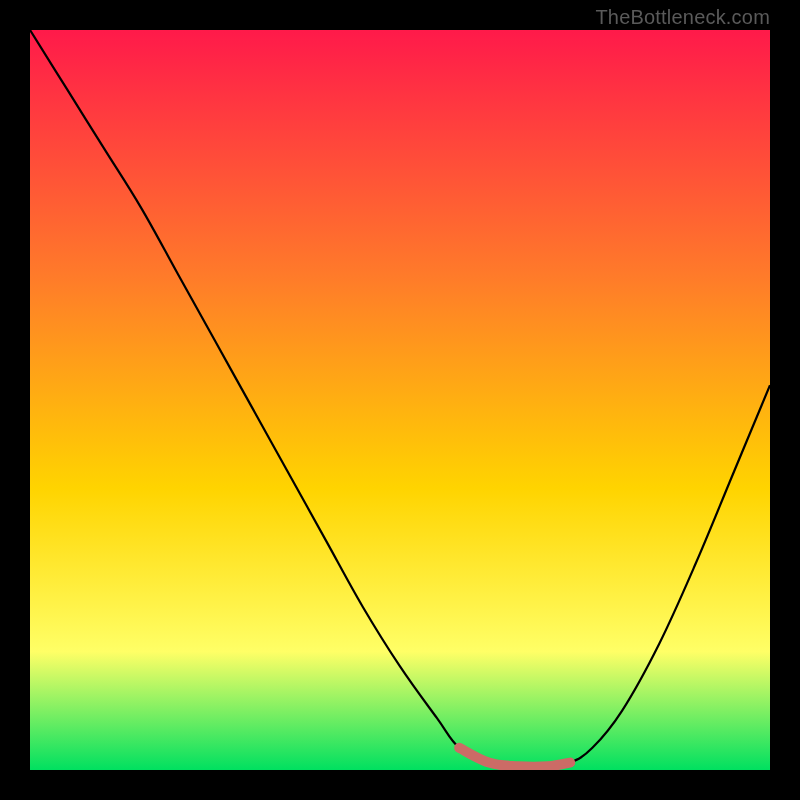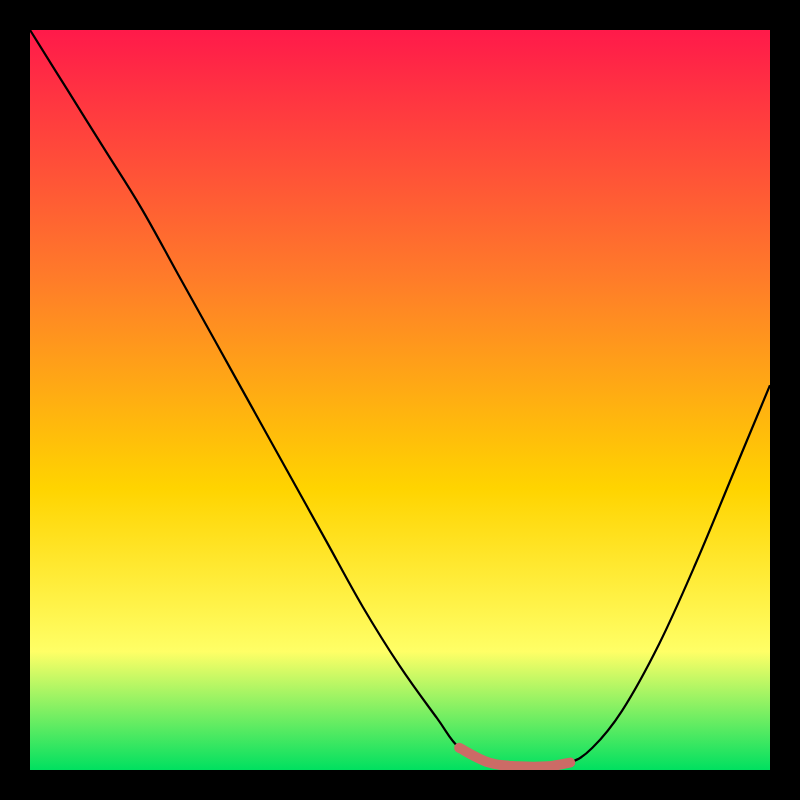--- a/index.html
+++ b/index.html
@@ -28,20 +28,21 @@
     color: #5a5a5a;
     letter-spacing: 0.2px;
   }
   svg { display: block; }
 </style>
 </head>
 <body>
 
 <div class="frame">
 
+  <div class="attribution">TheBottleneck.com</div>
 
   <div class="plot">
     <svg id="chart-svg" width="740" height="740" viewBox="0 0 740 740">
       <defs>
         <linearGradient id="bg-grad" x1="0" y1="0" x2="0" y2="1">
           <stop id="g0" offset="0%" stop-color="#ff1a4a"></stop>
           <stop id="g1" offset="33%" stop-color="#ff7a2a"></stop>
           <stop id="g2" offset="62%" stop-color="#ffd400"></stop>
           <stop id="g3" offset="84%" stop-color="#ffff66"></stop>
           <stop id="g4" offset="100%" stop-color="#00e060"></stop>

